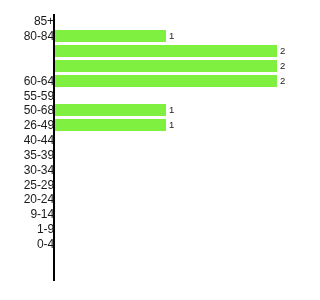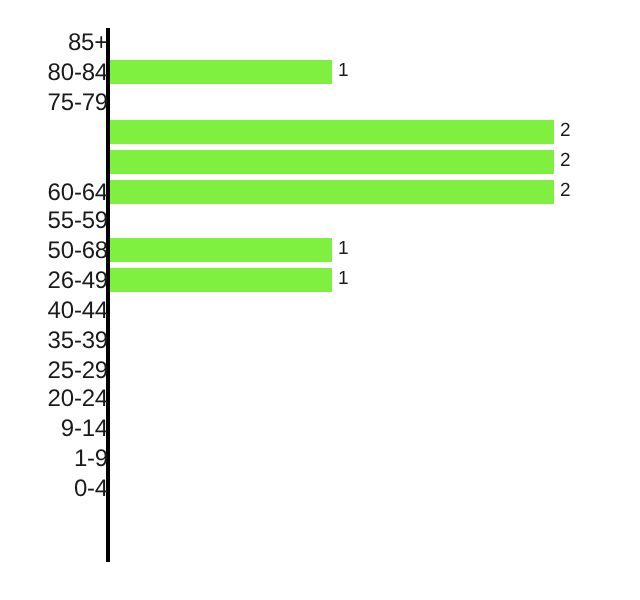--- a/index.html
+++ b/index.html
@@ -88,24 +88,20 @@
         <div class="bar-wrap empty"></div>
       </div>
       <div class="band">
         <div class="tick-label">80-84</div>
         <div class="bar-wrap">
           <div class="bar" style="width: 111px; background: rgb(128, 240, 64);"></div>
           <span class="bar-value">1</span>
         </div>
       </div>
       <div class="band">
-        <div class="tick-label">75-79</div>
-        <div class="bar-wrap empty"></div>
-      </div>
-      <div class="band">
         <div class="bar-wrap">
           <div class="bar" style="width: 222px; background: rgb(128, 240, 64);"></div>
           <span class="bar-value">2</span>
         </div>
       </div>
       <div class="band">
         <div class="bar-wrap">
           <div class="bar" style="width: 222px; background: rgb(128, 240, 64);"></div>
           <span class="bar-value">2</span>
         </div>
@@ -137,20 +133,24 @@
       </div>
       <div class="band">
         <div class="tick-label">40-44</div>
         <div class="bar-wrap empty"></div>
       </div>
       <div class="band">
         <div class="tick-label">35-39</div>
         <div class="bar-wrap empty"></div>
       </div>
       <div class="band">
+        <div class="tick-label">30-34</div>
+        <div class="bar-wrap empty"></div>
+      </div>
+      <div class="band">
         <div class="tick-label">25-29</div>
         <div class="bar-wrap empty"></div>
       </div>
       <div class="band">
         <div class="tick-label">20-24</div>
         <div class="bar-wrap empty"></div>
       </div>
       <div class="band">
         <div class="tick-label">9-14</div>
         <div class="bar-wrap empty"></div>

